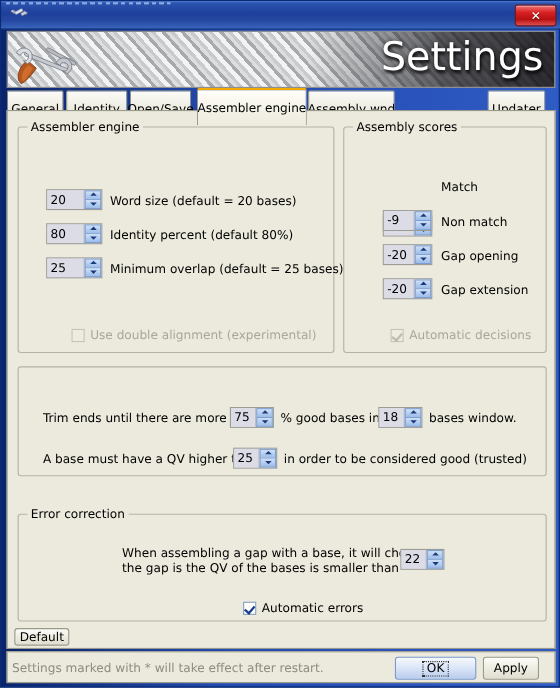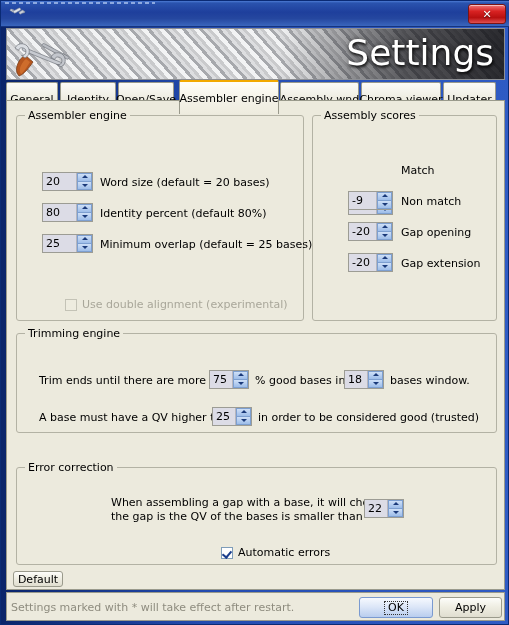--- a/index.html
+++ b/index.html
@@ -365,21 +365,20 @@
     </span>
     <div class="banner-title">Settings</div>
   </div>
 
   <div class="tabstrip">
     <div class="tab" style="left:0px;   width:52px;">General</div>
     <div class="tab" style="left:54px;  width:56px;">Identity</div>
     <div class="tab" style="left:112px; width:56px;">Open/Save</div>
     <div class="tab active" style="left:173px; width:100px;">Assembler engine</div>
     <div class="tab" style="left:274px; width:79px;">Assembly wnd</div>
-    <div class="tab" style="left:355px; width:80px;">Chroma viewer</div>
     <div class="tab" style="left:437px; width:53px;">Updater</div>
   </div>
 
   <div class="panel">
 
     <div class="group" style="left:9px; top:14px; width:288px; height:206px;">
       <span class="group-title">Assembler engine</span>
 
       <div class="spin" style="left:25px; top:56px; width:51px;">
         <span class="val">20</span>
@@ -446,24 +445,27 @@
 
       <div class="spin" style="left:35px; top:137px; width:45px;">
         <span class="val">-20</span>
         <span class="btns">
             <i class="up"></i>
             <i class="dn"></i>
           </span>
       </div>
       <span class="lbl" style="left:88px; top:141px;">Gap extension</span>
 
+      <div class="cb disabled" style="left:42px; top:182px;">
+        <span class="box checked"></span>
+        <span>Automatic decisions</span>
+      </div>
     </div>
 
     <div class="group" style="left:9px; top:232px; width:481px; height:100px;">
-      <span class="group-title">Trimming engine</span>
 
       <span class="lbl" style="left:22px; top:40px;">Trim ends until there are more than</span>
       <div class="spin" style="left:192px; top:36px; width:40px;">
         <span class="val">75</span>
         <span class="btns">
             <i class="up"></i>
             <i class="dn"></i>
           </span>
       </div>
       <span class="lbl" style="left:238px; top:40px;">% good bases in a</span>
@@ -509,16 +511,16 @@
 
     <div class="btn" style="left:6px; top:470px; width:50px; height:16px;">Default</div>
 
   </div>
 
   <div class="statusbar">
     <span class="status-text">Settings marked with * will take effect after restart.</span>
     <div class="btn default-btn" style="left:352px; top:4px; width:74px; height:21px;">
       <span class="focus">OK</span>
     </div>
-    <div class="btn" style="left:432px; top:4px; width:63px; height:21px;">Apply</div>
+    <div class="btn" style="left:432px; top:4px; width:51px; height:21px;">Apply</div>
   </div>
 
 </div>
 
 </body></html>

